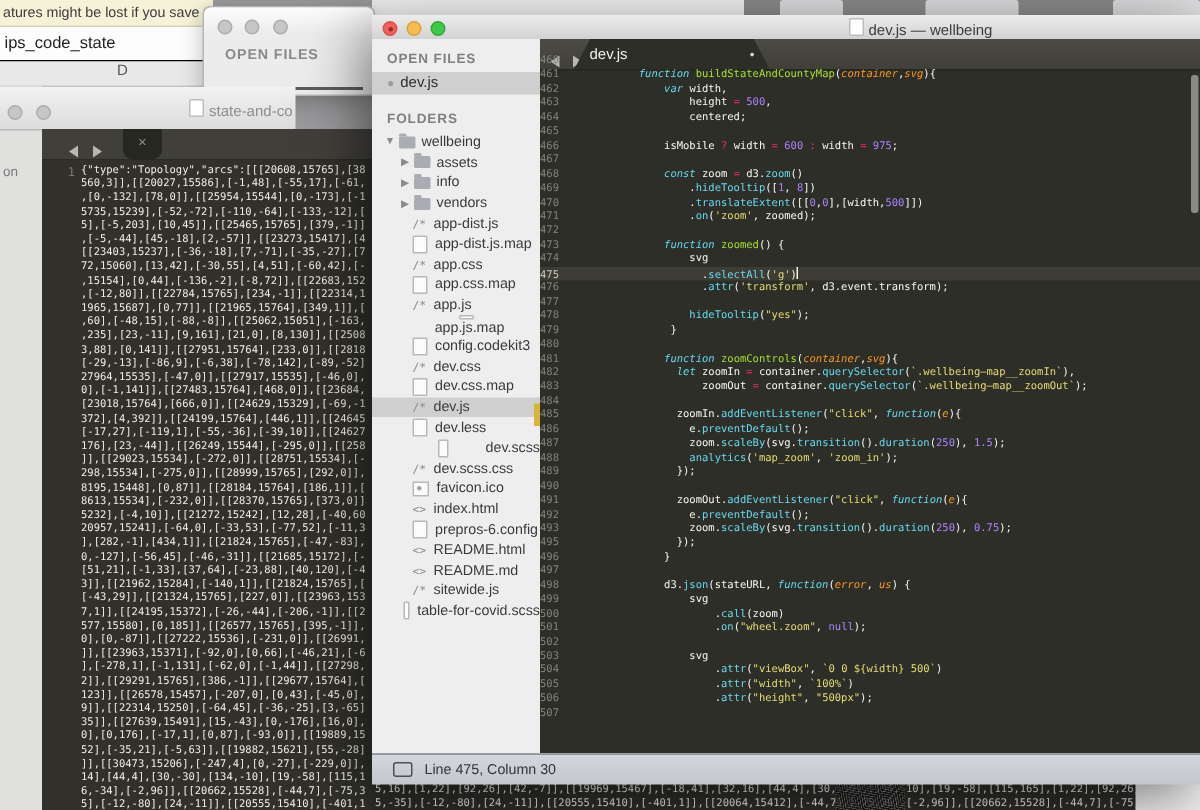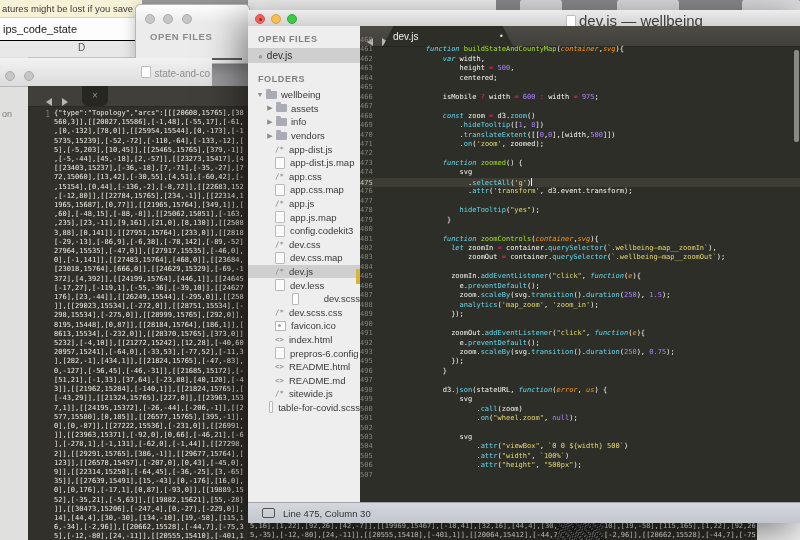--- a/index.html
+++ b/index.html
@@ -32,21 +32,21 @@
   #mini-lights{left:9px;top:5px;}
   #mini-openfiles{left:14px;top:26px;font-size:9.5px;font-weight:bold;color:#8a8a8a;letter-spacing:0.6px;}
   #mini-line{left:8px;top:53px;width:98px;height:2px;background:#5c5c5c;}
 
   
   #topstrip-light{left:248px;top:0;width:260px;height:10px;background:#f0f0f0;z-index:1;}
   #topstrip-dark{left:496px;top:0;width:304px;height:10px;background:#8a8a8c;z-index:1;}
   .top-frag{top:0;height:10px;background:#dcdcde;border-radius:2px 2px 0 0;}
 
   
-  #json-titlebar{left:0;top:58px;width:212px;height:28px;z-index:3;
+  #json-titlebar{left:0;top:58px;width:197px;height:28px;z-index:3;
     background:linear-gradient(#f2f2f2,#dcdcdc);border-bottom:1px solid #b8b8b8;}
   #json-lights{left:5px;top:9px;}
   #json-title{right:2px;top:8px;font-size:10px;color:#8e8e8e;white-space:nowrap;}
   .doc-icon{display:inline-block;width:8px;height:10px;background:#fff;border:1px solid #bdbdbd;
     border-radius:1px;vertical-align:-1px;margin-right:3px;}
   #json-win{left:28px;top:86px;width:220px;height:454px;background:#31302a;z-index:3;}
   #json-tabbar{left:0;top:0;width:220px;height:20px;background:#403f3a;
     border-bottom:1px solid #2a2a25;}
   .navtri{width:0;height:0;display:inline-block;}
   .tri-left{border-top:4px solid transparent;border-bottom:4px solid transparent;border-right:6px solid #b8b7b0;}
@@ -71,21 +71,21 @@
   
   #front-win{left:248px;top:10px;width:552px;height:512px;z-index:5;
     box-shadow:-6px 10px 36px rgba(0,0,0,.5);background:#2d2e27;}
   #front-titlebar{left:0;top:0;width:552px;height:16px;
     background:linear-gradient(#ececec,#d2d2d2);border-bottom:1px solid #a9a9a9;}
   #front-lights{left:7px;top:4px;display:flex;gap:6px;}
   .tl-red{background:#f3605a;border:0.5px solid #da4f48;position:relative;}
   .tl-red:after{content:"";position:absolute;left:2.5px;top:2.5px;width:3px;height:3px;border-radius:50%;background:#8e2f2a;}
   .tl-yellow{background:#f6bd4f;border:0.5px solid #dba13c;}
   .tl-green{background:#3ec946;border:0.5px solid #2fa835;}
-  #front-title{left:318px;top:2px;font-size:15px;color:#3c3c3c;white-space:nowrap;}
+  #front-title{left:318px;top:2px;font-size:10px;color:#3c3c3c;white-space:nowrap;}
 
   
   #sidebar{left:0;top:16px;width:112px;height:476px;background:#eeeeee;border-right:1px solid #cfcfcf;}
   .side-head{font-size:9px;font-weight:bold;color:#7f7f7f;letter-spacing:0.6px;}
   #openfiles-head{left:10px;top:8px;}
   #openfile-row{left:0;top:22px;width:112px;height:15px;background:#cfcfcf;
     font-size:10px;color:#2e2e2e;line-height:15px;}
   #openfile-row .bullet{color:#9a9a9a;font-size:8px;margin:0 4px 0 10px;}
   #folders-head{left:10px;top:48px;}
   #folder-tree{left:0;top:62px;width:112px;}
@@ -287,21 +287,21 @@
         <div class="tree-row" style="padding-left: 18px;">
           <span class="tree-tri"></span>
           <span class="ic ic-file"></span>
           <span>app.css.map</span>
         </div>
         <div class="tree-row" style="padding-left: 18px;">
           <span class="tree-tri"></span>
           <span class="ic ic-code">/*</span>
           <span>app.js</span>
         </div>
-        <div class="tree-row" style="padding-left: 18px;">
+        <div class="tree-row" style="padding-left: 18px; flex-direction: column;">
           <span class="tree-tri"></span>
           <span class="ic ic-file"></span>
           <span>app.js.map</span>
         </div>
         <div class="tree-row" style="padding-left: 18px;">
           <span class="tree-tri"></span>
           <span class="ic ic-file"></span>
           <span>config.codekit3</span>
         </div>
         <div class="tree-row" style="padding-left: 18px;">

